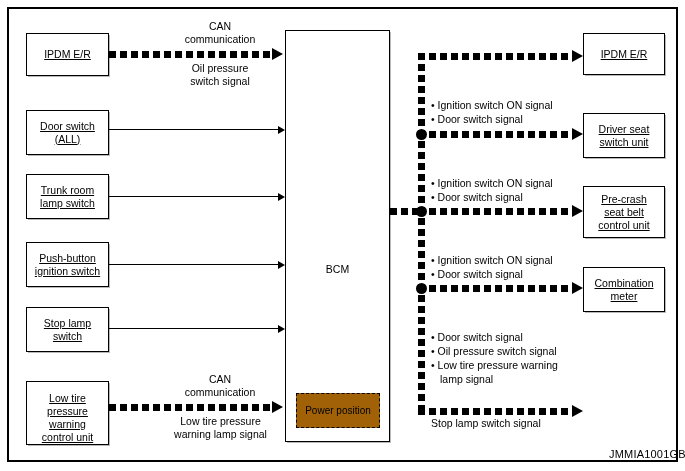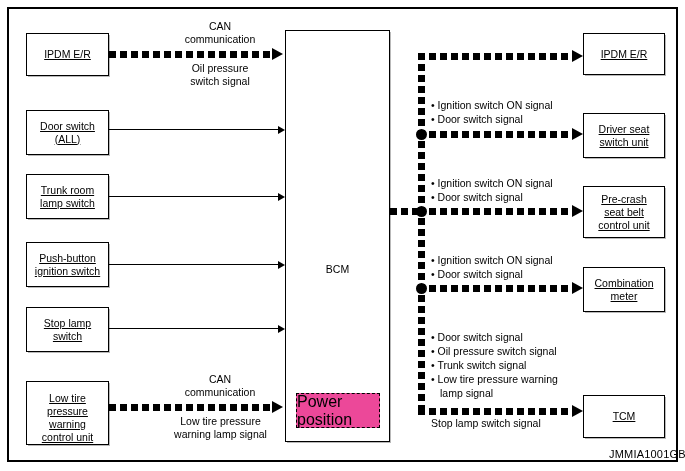--- a/index.html
+++ b/index.html
@@ -54,21 +54,21 @@
     left:0; right:0;
     text-align:center;
     font-size:10.5px;
     color:#000;
   }
   .power-pos{
     position:absolute;
     box-sizing:border-box;
     border:1px dashed #000;
     display:flex;align-items:center;justify-content:center;
-    font-size:16px;color:#000;background:#ec4899;
+    font-size:10px;color:#000;background:#a16207;
   }
 
   
   .sline{
     position:absolute;
     height:1px;
     background:#000;
   }
   .shead{
     position:absolute;
@@ -230,23 +230,20 @@
     <span>Pre-crash
 seat belt
 control unit</span>
   </div>
 
   <div class="box" style="left:583px;top:267px;width:82px;height:45px;">
     <span>Combination
 meter</span>
   </div>
 
-  <div class="box" style="left:583px;top:395px;width:82px;height:43px;">
-    <span>TCM</span>
-  </div>
 
   <div class="can-h" style="left:418px;top:53px;width:155px;"></div>
   <div class="can-head" style="left:572px;top:50px;"></div>
   <div class="siglist" style="left:431px;top:61px;width:150px;">
     <div class="bullet">Ignition switch ON signal</div>
     <div class="bullet">Door switch signal</div>
   </div>
 
   <div class="can-h" style="left:418px;top:131px;width:155px;"></div>
   <div class="can-head" style="left:572px;top:128px;"></div>
@@ -263,21 +260,20 @@
     <div class="bullet">Ignition switch ON signal</div>
     <div class="bullet">Door switch signal</div>
   </div>
 
   <div class="can-h" style="left:418px;top:285px;width:155px;"></div>
   <div class="can-head" style="left:572px;top:282px;"></div>
   <div class="can-dot" style="left:416px;top:283px;"></div>
   <div class="siglist" style="left:431px;top:293px;width:165px;">
     <div class="bullet">Door switch signal</div>
     <div class="bullet">Oil pressure switch signal</div>
-    <div class="bullet">Trunk switch signal</div>
     <div class="bullet">Low tire pressure warning</div>
     <div class="cont">lamp signal</div>
   </div>
 
   <div class="can-h" style="left:418px;top:408px;width:155px;"></div>
   <div class="can-head" style="left:572px;top:405px;"></div>
   <div class="txt left" style="left:431px;top:417px;width:180px;">Stop lamp switch signal</div>
 
   <div class="code" style="left:609px;top:448px;">JMMIA1001GB</div>
 

